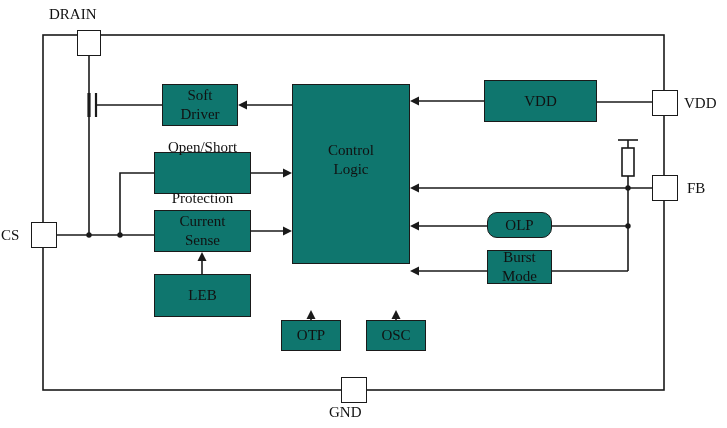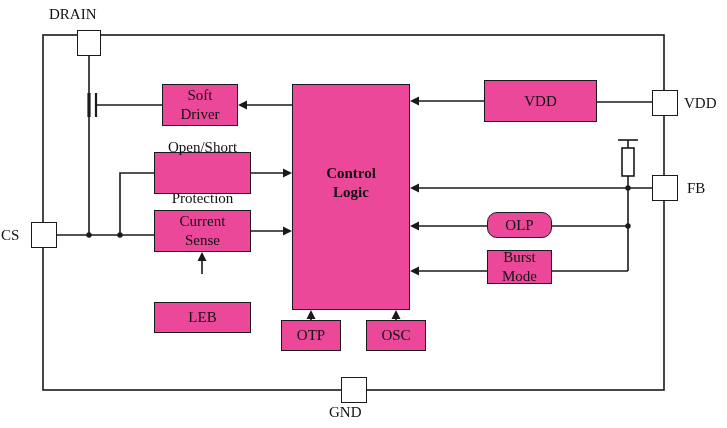--- a/index.html
+++ b/index.html
@@ -10,21 +10,21 @@
     width: 727px; height: 428px;
     background: #ffffff;
     font-family: "Liberation Serif", "DejaVu Serif", serif;
     color: #111111;
     overflow: hidden;
   }
   .wires { position: absolute; left: 0; top: 0; }
   .block {
     position: absolute;
     border: 1.5px solid #1a1a1a;
-    background: #ec4899;
+    background: #0f766e;
     box-sizing: border-box;
     display: flex; flex-direction: column;
     align-items: center; justify-content: center;
     text-align: center;
     font-size: 15px; line-height: 19px;
   }
   .pin {
     position: absolute;
     border: 1.5px solid #1a1a1a;
     background: #ffffff;
@@ -115,25 +115,25 @@
   <div class="block" style="left:154px; top:152px; width:97px; height:42px;gap:32px;">
     <span>Open/Short</span>
     <span>Protection</span>
   </div>
 
   <div class="block" style="left:154px; top:210px; width:97px; height:42px;">
     <span>Current</span>
     <span>Sense</span>
   </div>
 
-  <div class="block" style="left:154px; top:274px; width:97px; height:31px;margin-top:28px;">
+  <div class="block" style="left:154px; top:274px; width:97px; height:43px;">
     <span>LEB</span>
   </div>
 
-  <div class="block" style="left:292px; top:84px; width:118px; height:226px; padding-bottom:28px;font-weight:bold;">
+  <div class="block" style="left:292px; top:84px; width:118px; height:180px; padding-bottom:28px;">
     <span>Control</span>
     <span>Logic</span>
   </div>
 
   <div class="block" style="left:484px; top:80px; width:113px; height:42px;">
     <span>VDD</span>
   </div>
 
   <div class="block" style="left:487px; top:212px; width:65px; height:26px;border-radius:10px;">
     <span>OLP</span>

